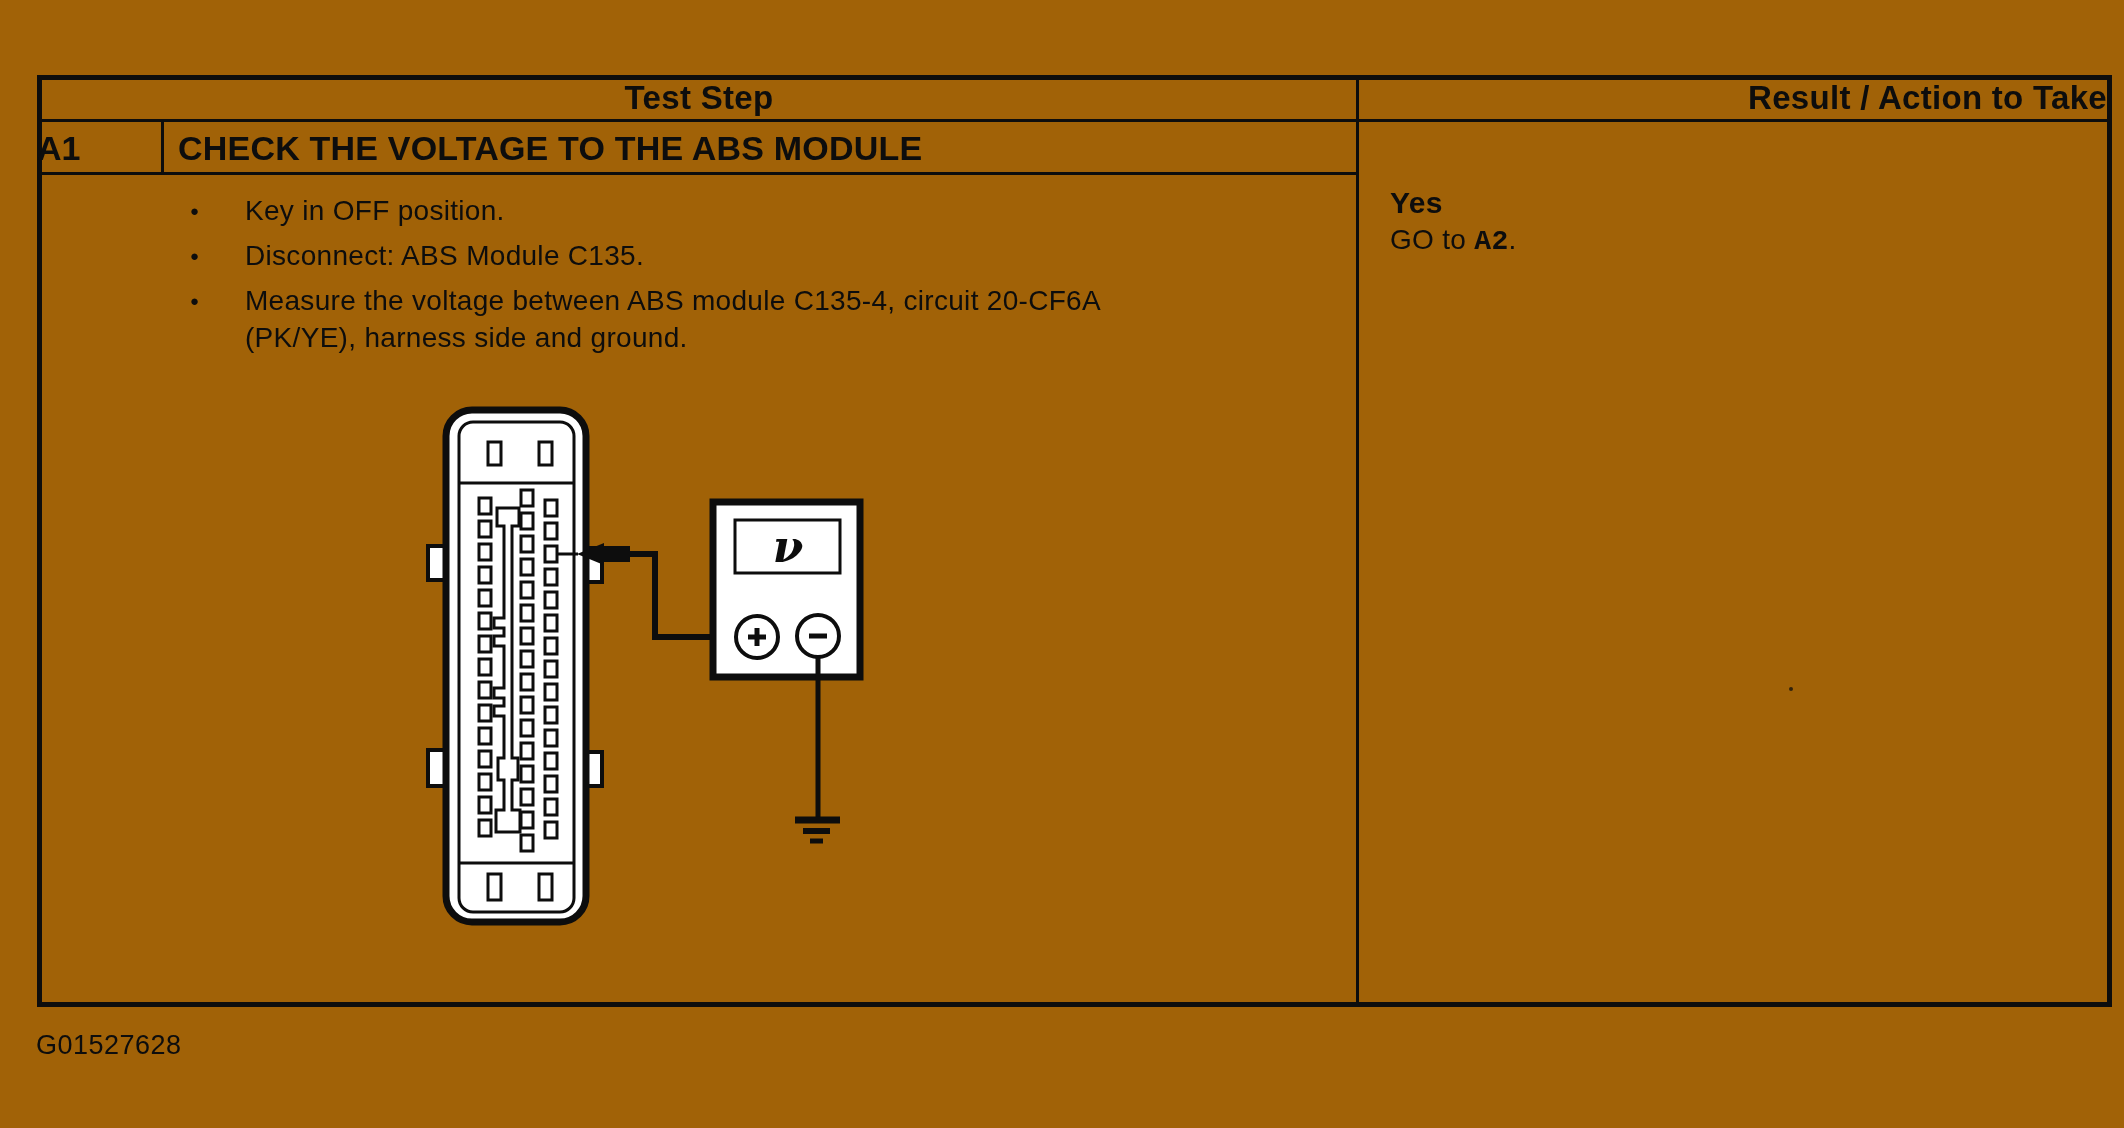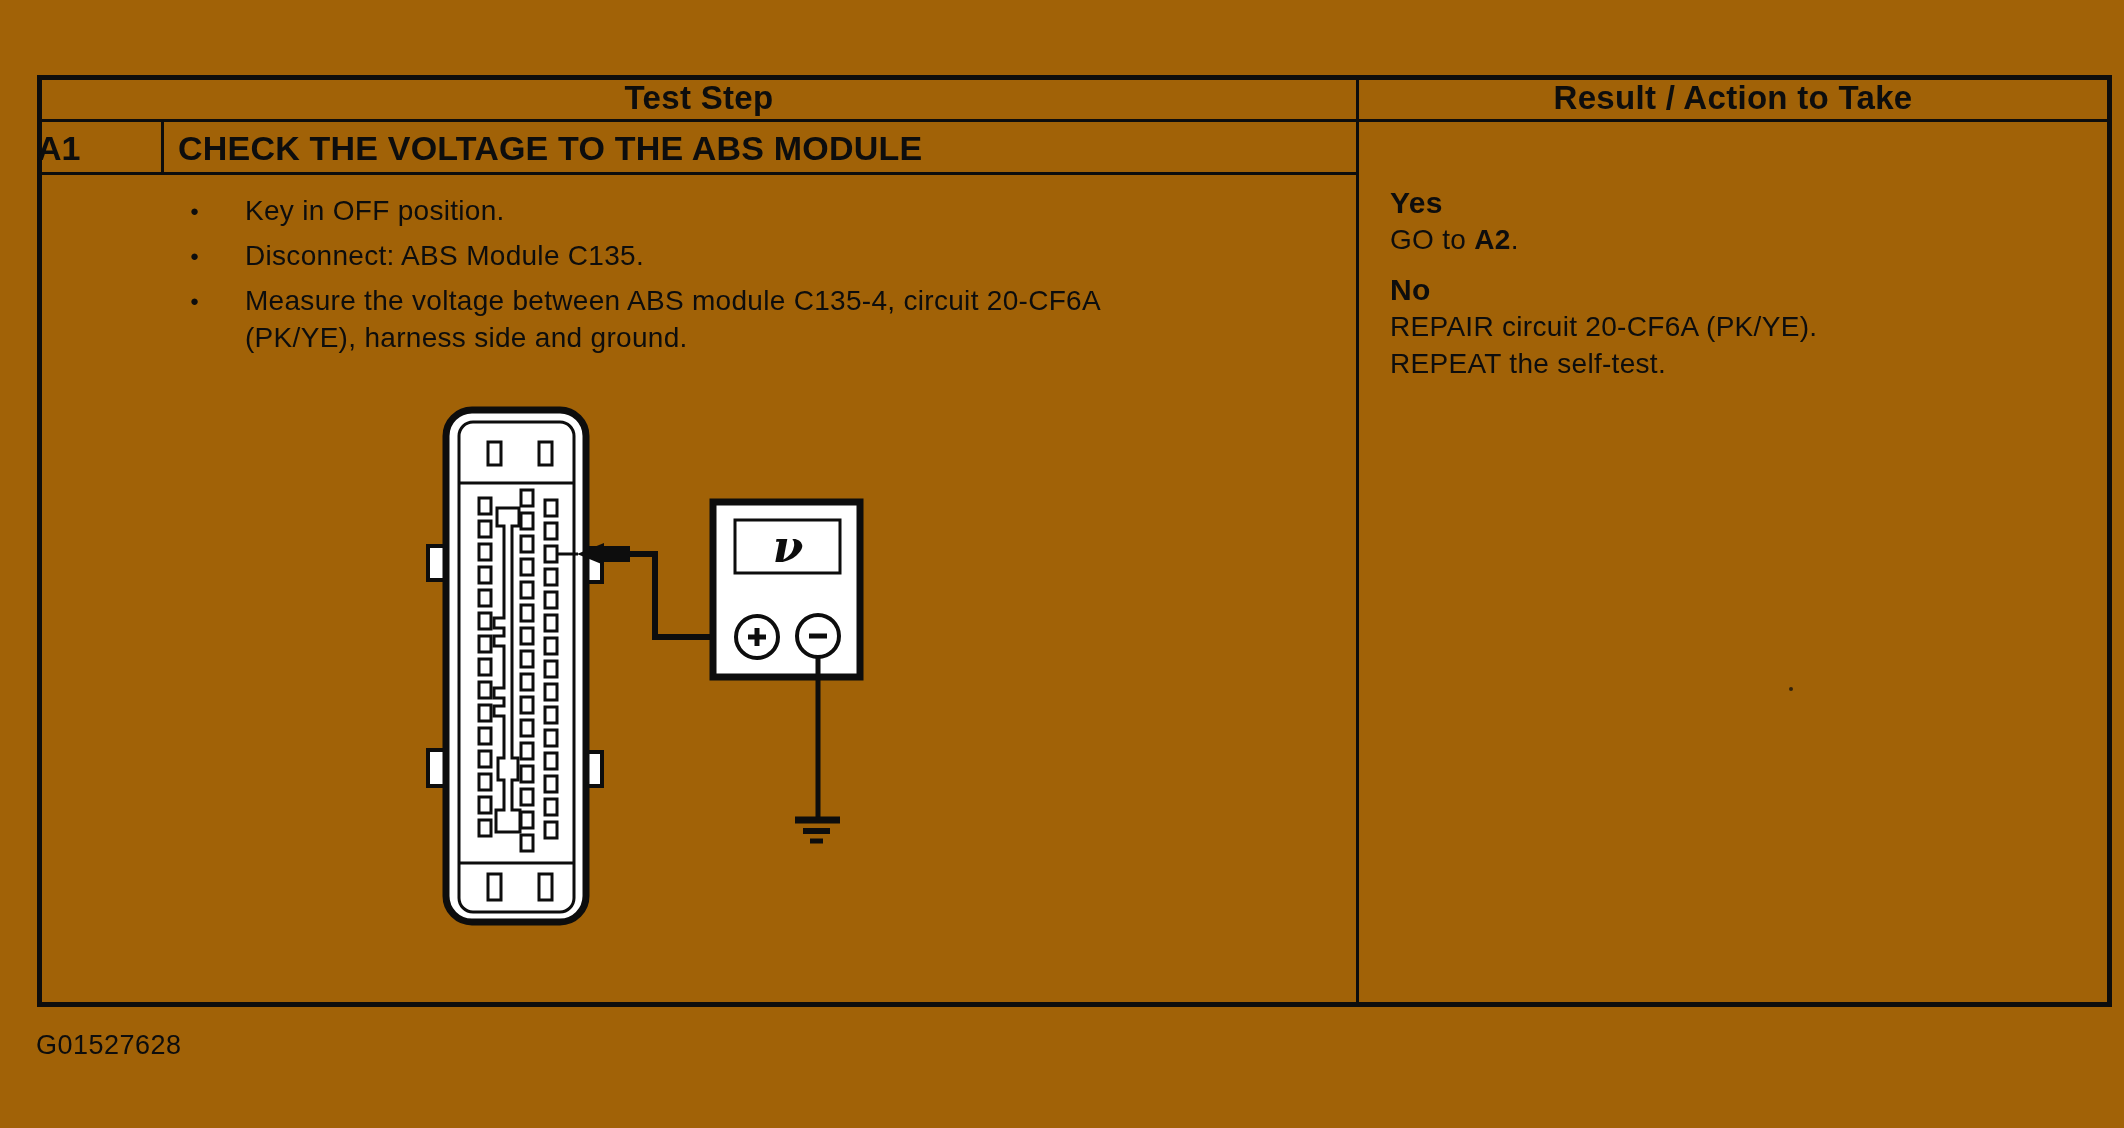--- a/index.html
+++ b/index.html
@@ -15,37 +15,37 @@
   
   .frame{left:37px;top:75px;width:2075px;height:932px;border:5px solid #0d0d0d;box-sizing:border-box;}
   .rule{background:#0d0d0d;}
   .v-divider{left:1356px;top:75px;width:3px;height:932px;}
   .h-header{left:37px;top:119px;width:2075px;height:3px;}
   .h-a1{left:37px;top:172px;width:1322px;height:3px;}
   .v-a1cell{left:161px;top:119px;width:3px;height:56px;}
   
   .th{font-weight:bold;font-size:33px;text-align:center;letter-spacing:0.3px;}
   .th-left{left:42px;top:75px;width:1314px;height:44px;line-height:46px;}
-  .th-right{left:1359px;top:75px;width:748px;height:44px;line-height:46px;}
+  .th-right{left:1359px;top:75px;width:748px;height:44px;line-height:46px;text-align:right;}
   
   .step-id{left:37px;top:122px;width:124px;height:50px;line-height:52px;
            font-weight:bold;font-size:34px;}
   .step-title{left:178px;top:122px;width:1170px;height:42px;line-height:52px;
               font-weight:bold;font-size:34px;letter-spacing:0.2px;white-space:nowrap;}
   
   .instr-list{left:180px;top:184px;width:960px;list-style:none;margin:0;padding:0;
               font-size:28px;line-height:37px;letter-spacing:0.3px;}
   .instr-list li{position:relative;padding-left:57px;margin:8px;}
   .bullet-dot::before{content:"●";position:absolute;left:2px;top:0;
                       font-size:15px;line-height:37px;}
   
   .results{left:1390px;top:184px;width:700px;font-size:28px;line-height:37px;letter-spacing:0.3px;}
   .verdict{font-weight:bold;font-size:30px;}
   .result-no{margin-top:13px;}
-  .bold{font-weight:bold;}
+  .bold{font-weight:bold;font-family:Liberation Mono, monospace;}
   
   .figure-id{left:36px;top:1030px;font-size:27px;letter-spacing:0.5px;}
   
   .diagram-svg{left:420px;top:398px;}
   .scan-dot{left:1789px;top:687px;width:4px;height:4px;background:#0d0d0d;border-radius:50%;opacity:.75;}
 </style>
 </head>
 <body>
 
 <div class="page">
@@ -76,25 +76,20 @@
       <span>Measure the voltage between ABS module C135-4, circuit 20-CF6A (PK/YE), harness side and ground.</span>
     </li>
   </ul>
 
   <div class="abs results">
     <div class="result-yes">
       <div class="verdict">Yes</div>
       <div>
         <span>GO to </span><span class="bold">A2</span><span>.</span>
       </div>
-    </div>
-    <div class="result-no">
-      <div class="verdict">No</div>
-      <div>REPAIR circuit 20-CF6A (PK/YE).</div>
-      <div>REPEAT the self-test.</div>
     </div>
   </div>
 
   <svg class="abs diagram-svg" width="470" height="540" viewBox="420 398 470 540">
     <g stroke="#0d0d0d" fill="none">
 
       <g stroke-width="4" fill="#ffffff">
         <rect x="428" y="546" width="22" height="34"></rect>
         <rect x="428" y="750" width="22" height="36"></rect>
         <rect x="583" y="548" width="19" height="34"></rect>

